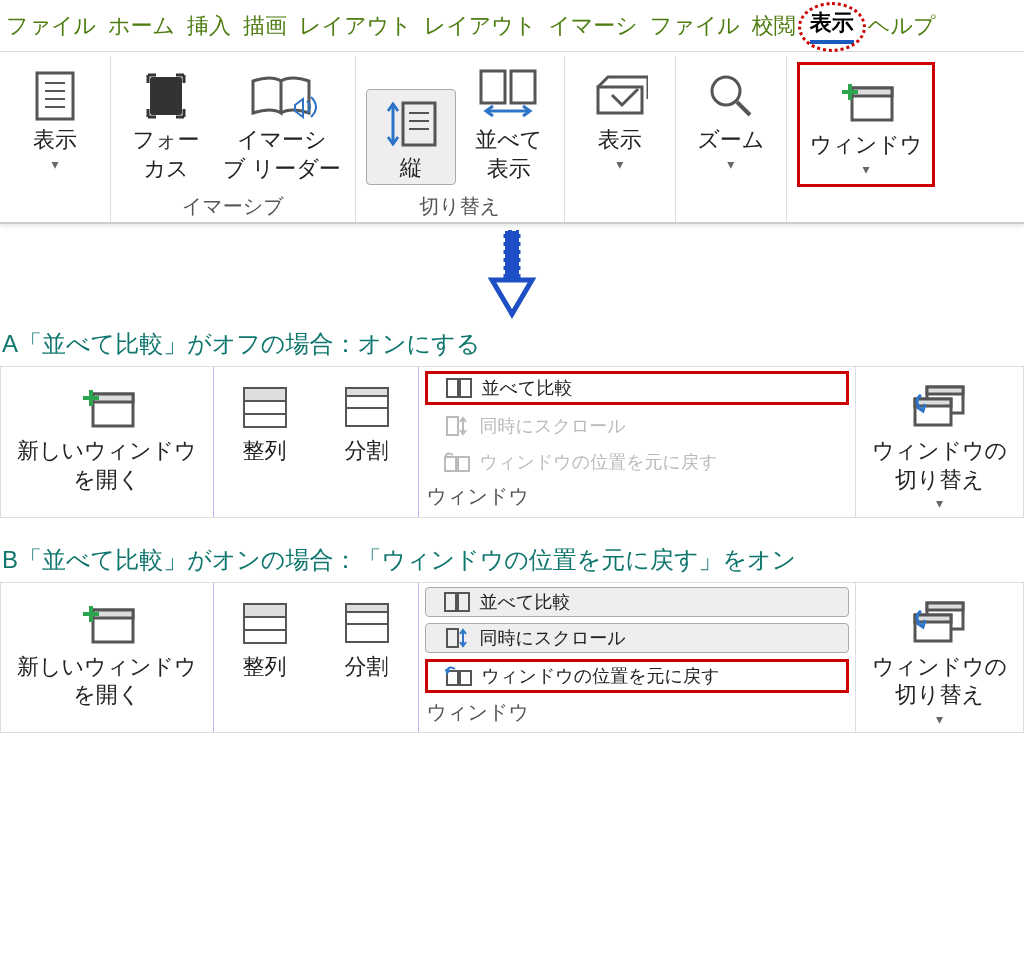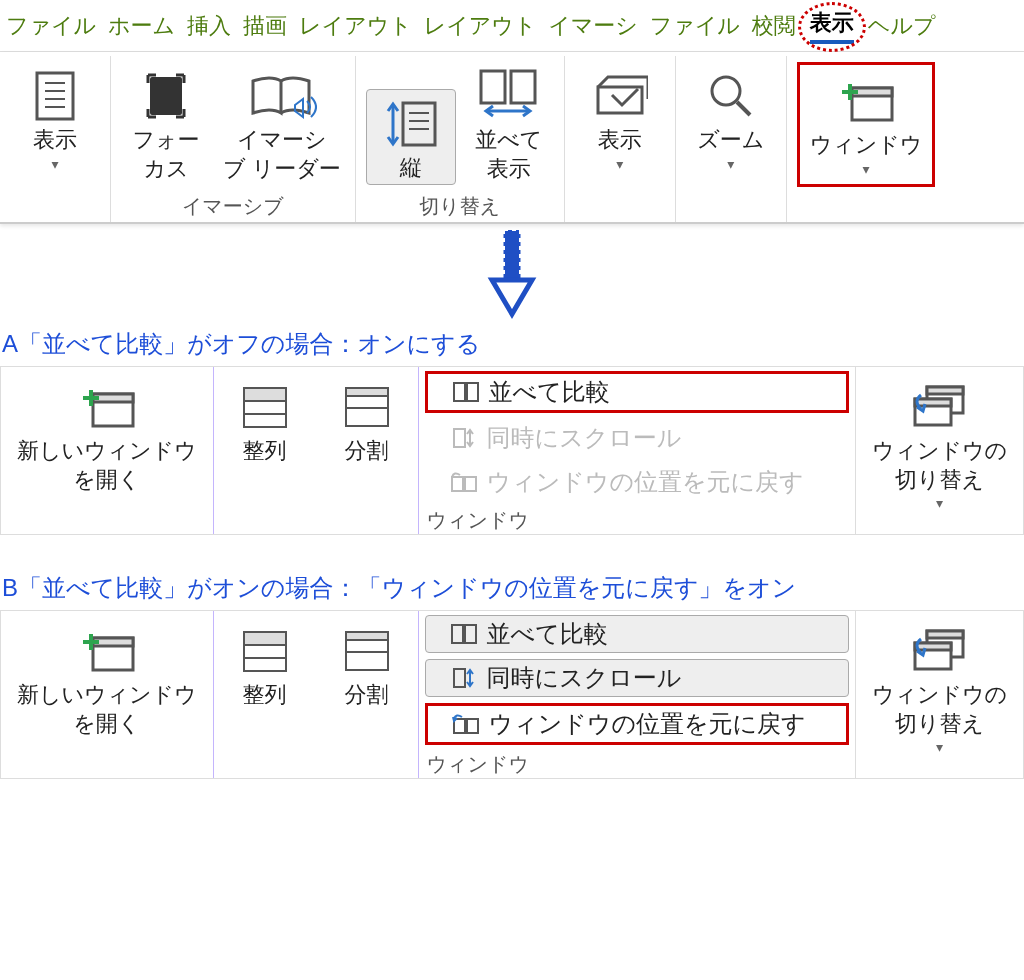--- a/index.html
+++ b/index.html
@@ -98,21 +98,21 @@
   }
   .chev {
     font-size: 14px;
     color: #666;
   }
   .arrow-down {
     display: block;
     margin: 6px auto 2px;
   }
   .caption {
-    color: #1d4ed8;
+    color: #0f766e;
     font-size: 24px;
     padding: 6px 2px;
   }
   .subribbon {
     display: flex;
     align-items: stretch;
     border-top: 1px solid #ddd;
     border-bottom: 1px solid #ddd;
   }
   .subgroup {
@@ -125,22 +125,22 @@
   .vlist {
     display: flex;
     flex-direction: column;
     gap: 6px;
     padding: 4px 6px 2px;
   }
   .vitem {
     display: flex;
     align-items: center;
     gap: 8px;
-    font-size: 24px;
-    padding: 2px 23px;
+    font-size: 18px;
+    padding: 2px 16px;
     border: 1px solid transparent;
   }
   .vitem.toggled {
     background: #eee;
     border: 1px solid #aaa;
     border-radius: 4px;
   }
   .vitem.redbox {
     border: 3px solid #cc0000;
   }
@@ -399,21 +399,21 @@
             <polyline points="8,24 14,28 16,21" fill="none" stroke="#2e75c9" stroke-width="3"></polyline>
           </svg>
       </span>
       <span style="white-space:pre-line">ウィンドウの
 切り替え</span>
       <span class="chev" style="display:inline">▾</span>
     </div>
   </div>
 </div>
 
-<div class="caption" style="margin-top:31px">B「並べて比較」がオンの場合：「ウィンドウの位置を元に戻す」をオン</div>
+<div class="caption" style="margin-top:20px">B「並べて比較」がオンの場合：「ウィンドウの位置を元に戻す」をオン</div>
 
 <div class="subribbon">
   <div class="subgroup" style="border-left:1px solid #ddd">
     <div class="btn">
       <span class="ico">
         <svg width="60" height="46">
             <rect x="16" y="10" width="40" height="32" fill="none" stroke="#555" stroke-width="3"></rect>
             <rect x="16" y="10" width="40" height="8" fill="#ddd" stroke="#555" stroke-width="3"></rect>
             <line x1="6" y1="14" x2="22" y2="14" stroke="#2da44e" stroke-width="4"></line>
             <line x1="14" y1="6" x2="14" y2="22" stroke="#2da44e" stroke-width="4"></line>

